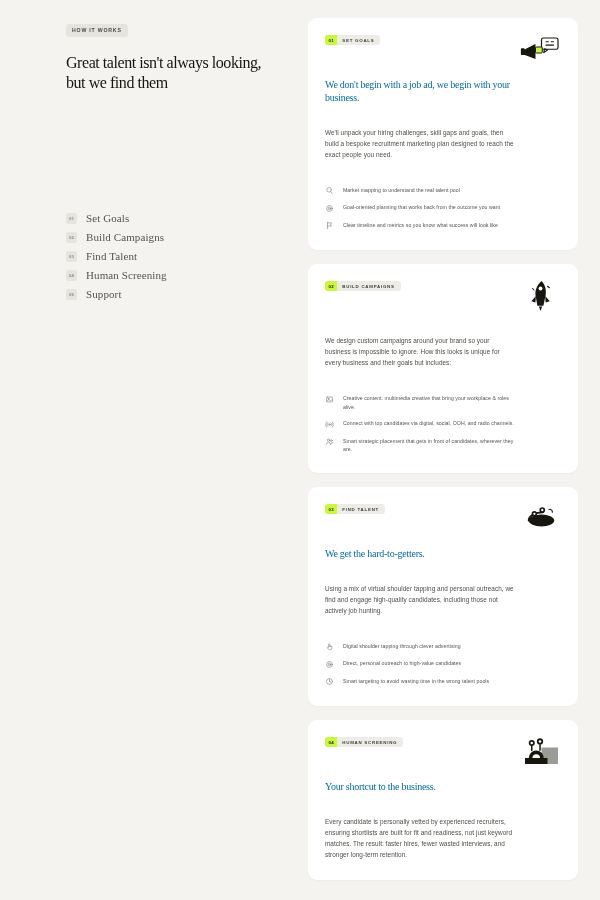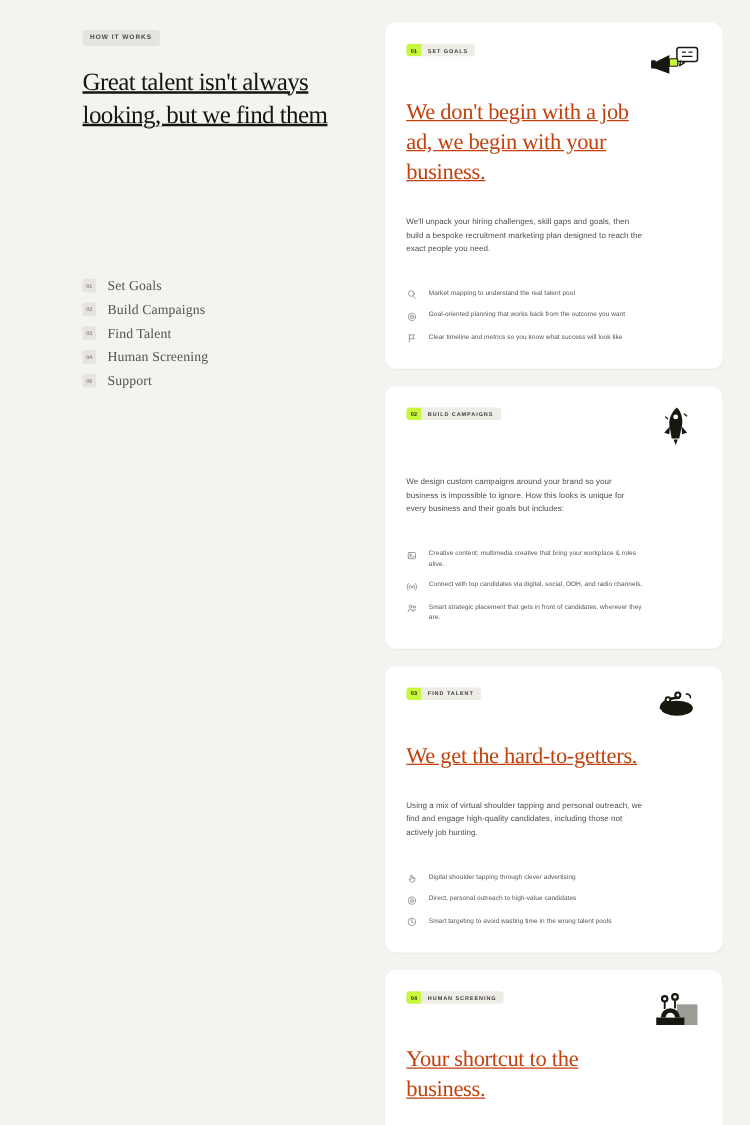--- a/index.html
+++ b/index.html
@@ -40,27 +40,26 @@
     letter-spacing: 0.8px;
     font-weight: 700;
     padding: 3.5px 6px;
     border-radius: 3px;
     text-transform: uppercase;
   }
 
   .headline {
     margin-top: 16px;
     font-family: "Liberation Serif", serif;
-    font-size: 20px;
+    font-size: 16px;
     line-height: 1.30;
     letter-spacing: -0.45px;
     color: #16150f;
     font-weight: 400;
     max-width: 235px;
-    text-decoration: underline;
   }
 
   .nav {
     margin-top: 118px;
     display: flex;
     flex-direction: column;
     gap: 7px;
   }
 
   .nav-item {
@@ -150,28 +149,27 @@
   .art {
     width: 42px;
     height: 34px;
     flex: 0 0 42px;
     margin-top: -2px;
   }
   .art svg { display: block; width: 100%; height: 100%; }
 
   .card-title {
     font-family: "Liberation Serif", serif;
-    font-size: 18px;
+    font-size: 10px;
     line-height: 1.33;
     letter-spacing: -0.25px;
-    color: #c2410c;
+    color: #0369a1;
     font-weight: 400;
     margin-top: 11px;
     max-width: 185px;
-    text-decoration: underline;
   }
 
   .card-body {
     font-size: 6.4px;
     line-height: 1.72;
     color: #4e4c46;
     margin-top: 22px;
     max-width: 190px;
     letter-spacing: 0.05px;
   }

